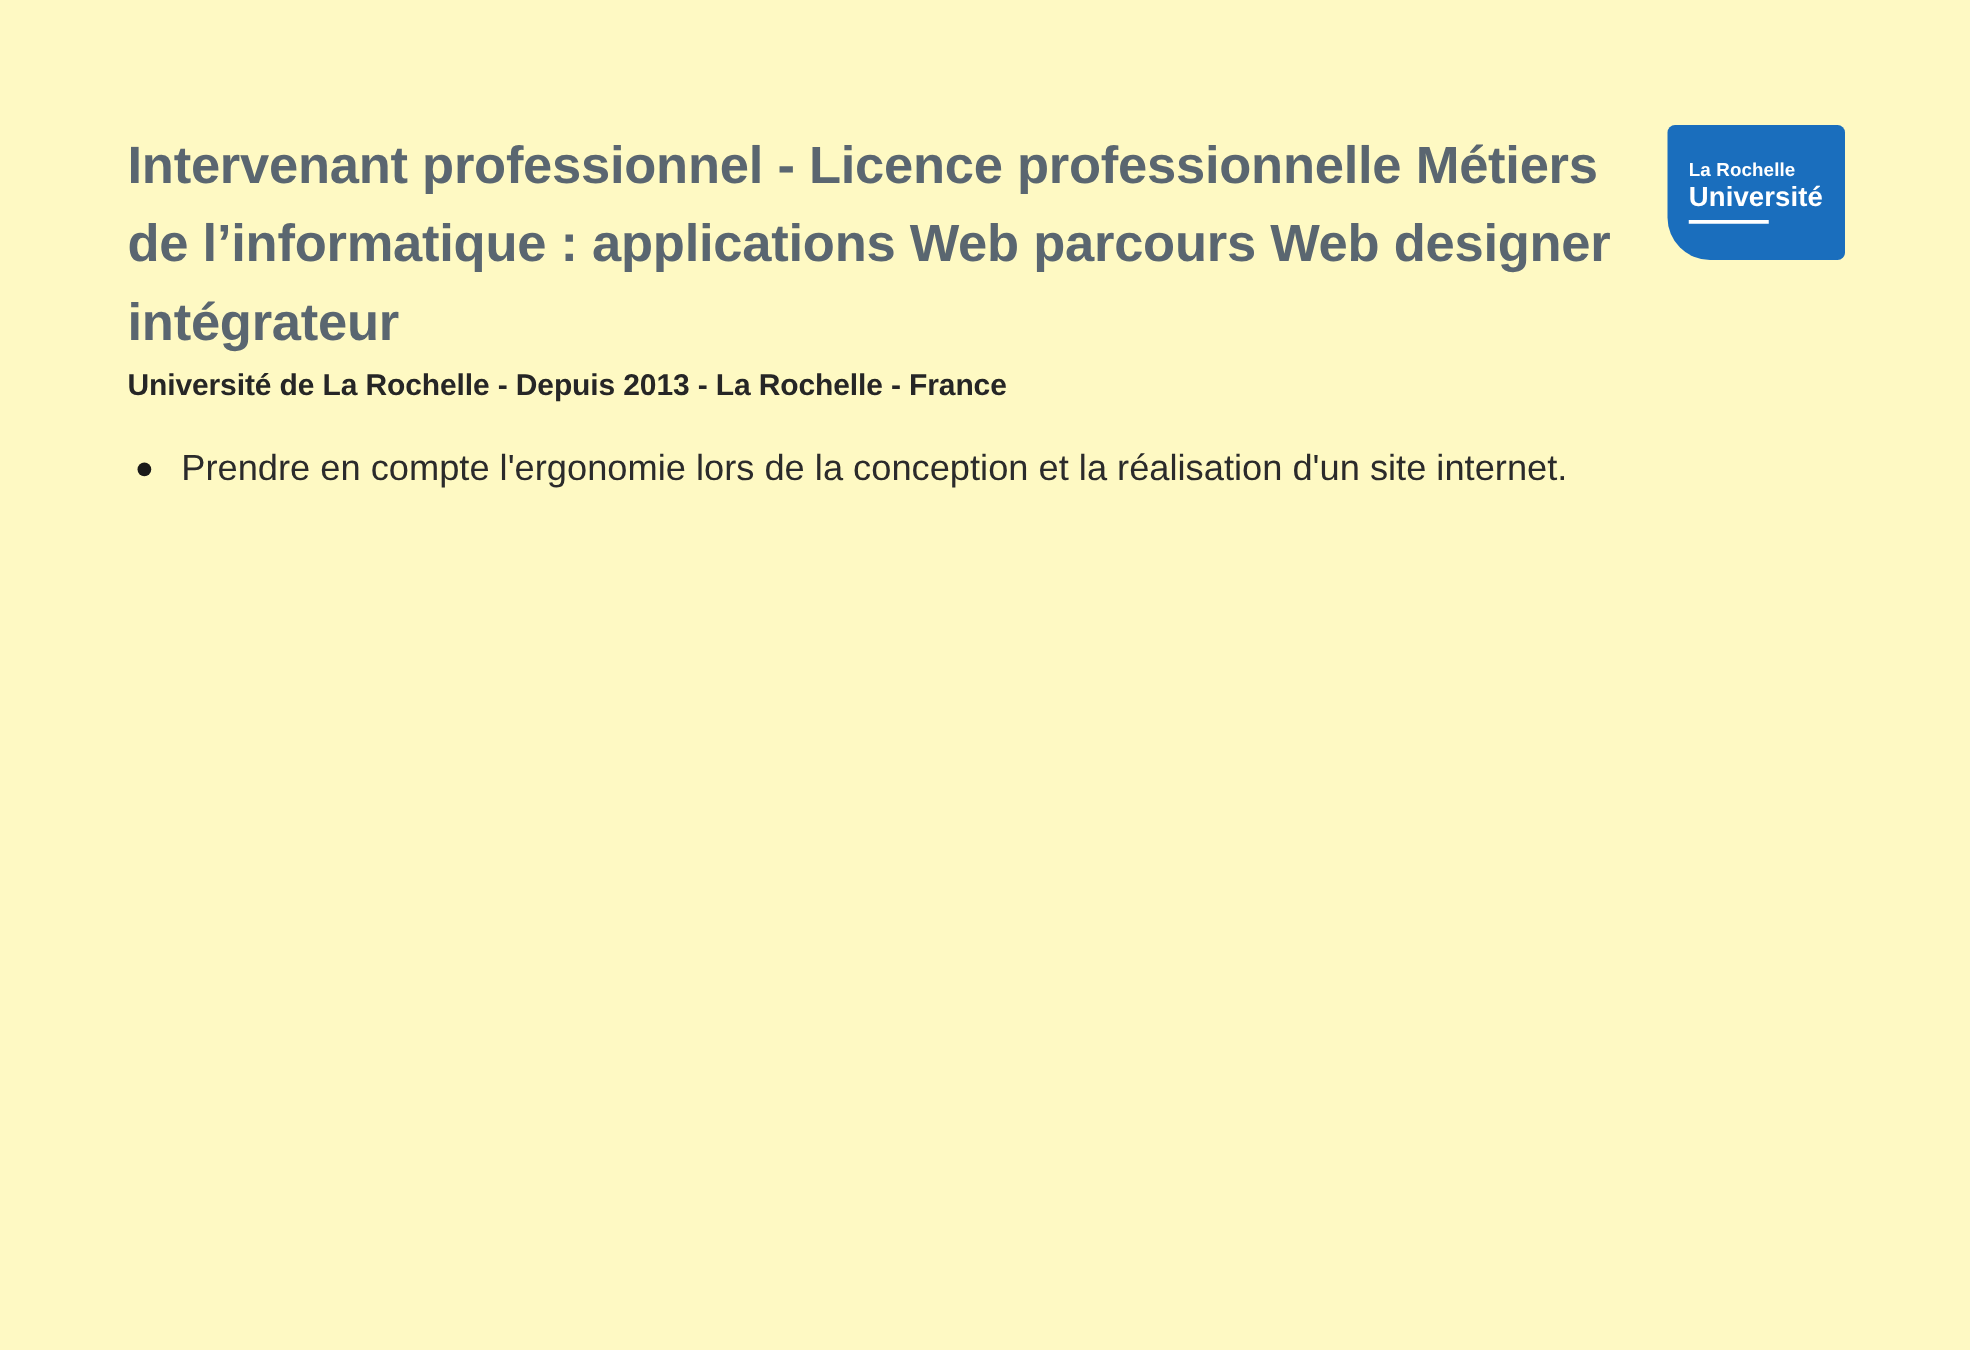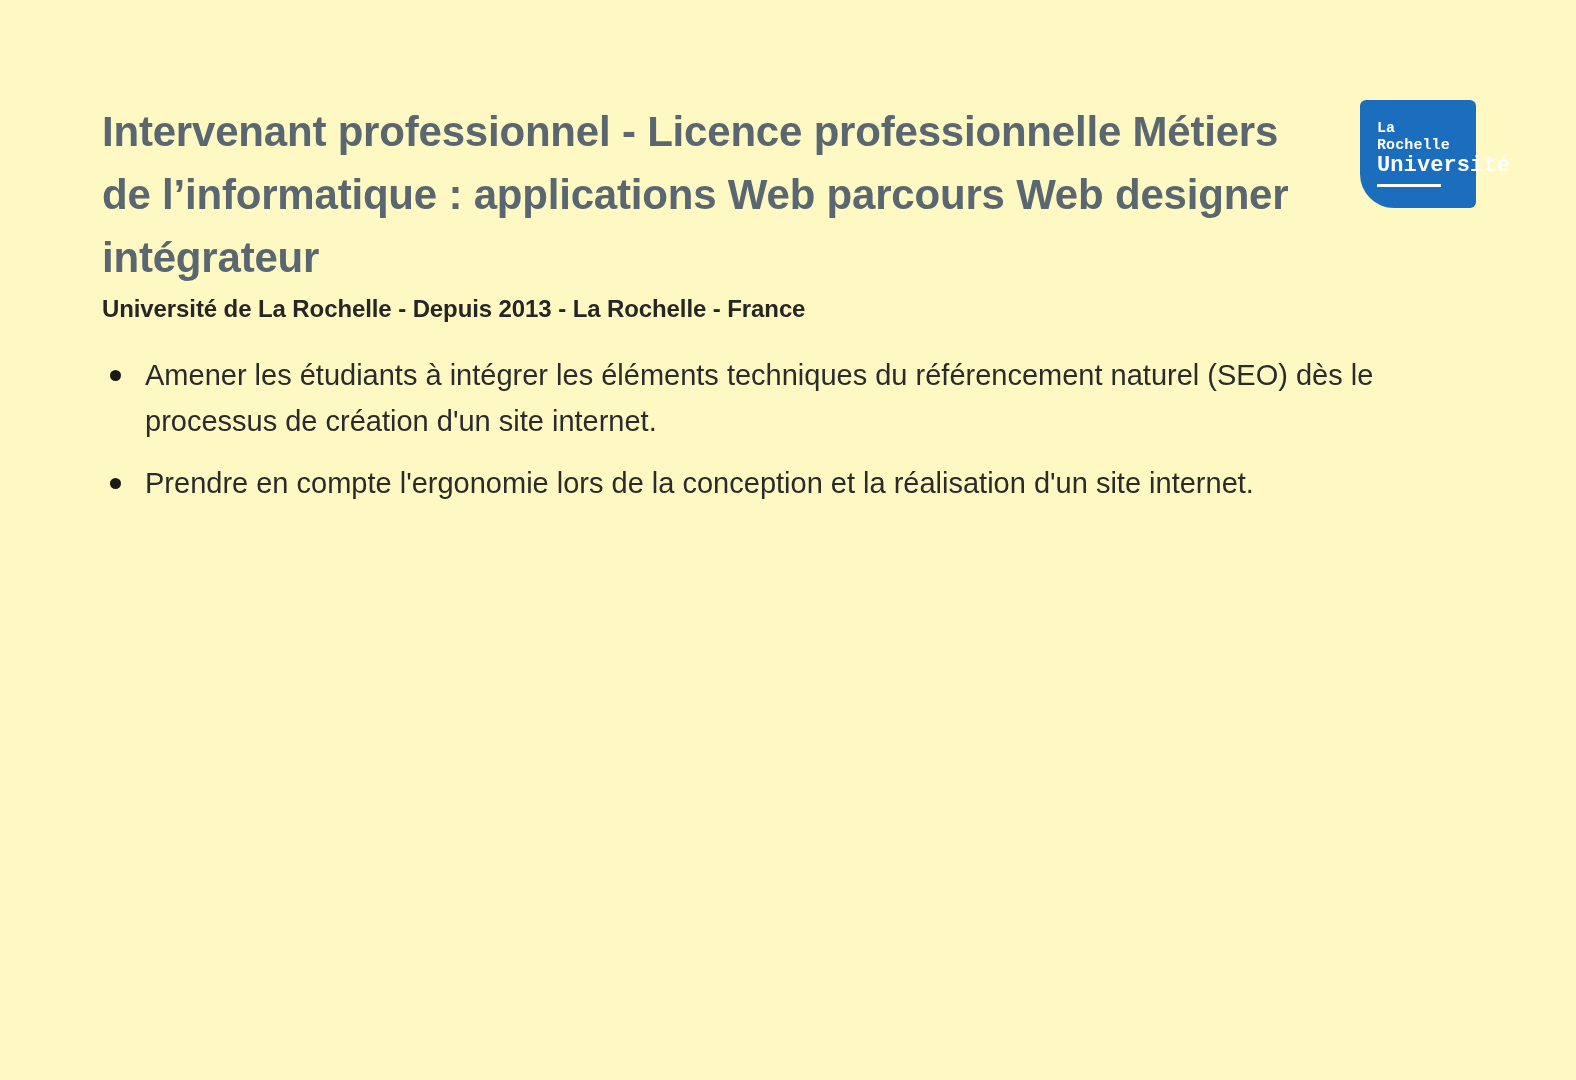--- a/index.html
+++ b/index.html
@@ -72,31 +72,30 @@
     width: 11px;
     height: 11px;
     border-radius: 50%;
     background: #1a1a1a;
   }
 
   .logo {
     position: absolute;
     right: 100px;
     top: 100px;
-    width: 116px;
+    width: 142px;
     height: 108px;
     background: #1a6ebd;
     border-radius: 6px 6px 6px 34px;
     display: flex;
     flex-direction: column;
     align-items: flex-start;
     justify-content: center;
     padding-left: 17px;
     box-sizing: border-box;
-    font-family: Liberation Mono, monospace;
   }
 
   .logo-line1 {
     color: #ffffff;
     font-size: 15px;
     font-weight: 600;
     line-height: 1.12;
     letter-spacing: 0.1px;
   }
 
@@ -119,21 +118,20 @@
 <body>
 
 <div class="slide">
 
   <div class="content">
     <h1 class="title">Intervenant professionnel - Licence professionnelle Métiers de l’informatique : applications Web parcours Web designer intégrateur</h1>
 
     <h2 class="subtitle">Université de La Rochelle - Depuis 2013 - La Rochelle - France</h2>
 
     <ul class="bullets">
-      <li class="bullet-item">Amener les étudiants à intégrer les éléments techniques du référencement naturel (SEO) dès le processus de création d'un site internet.</li>
       <li class="bullet-item">Prendre en compte l'ergonomie lors de la conception et la réalisation d'un site internet.</li>
     </ul>
   </div>
 
   <div class="logo">
     <span class="logo-line1">La Rochelle</span>
     <span class="logo-line2">Université</span>
     <span class="logo-rule"></span>
   </div>
 

